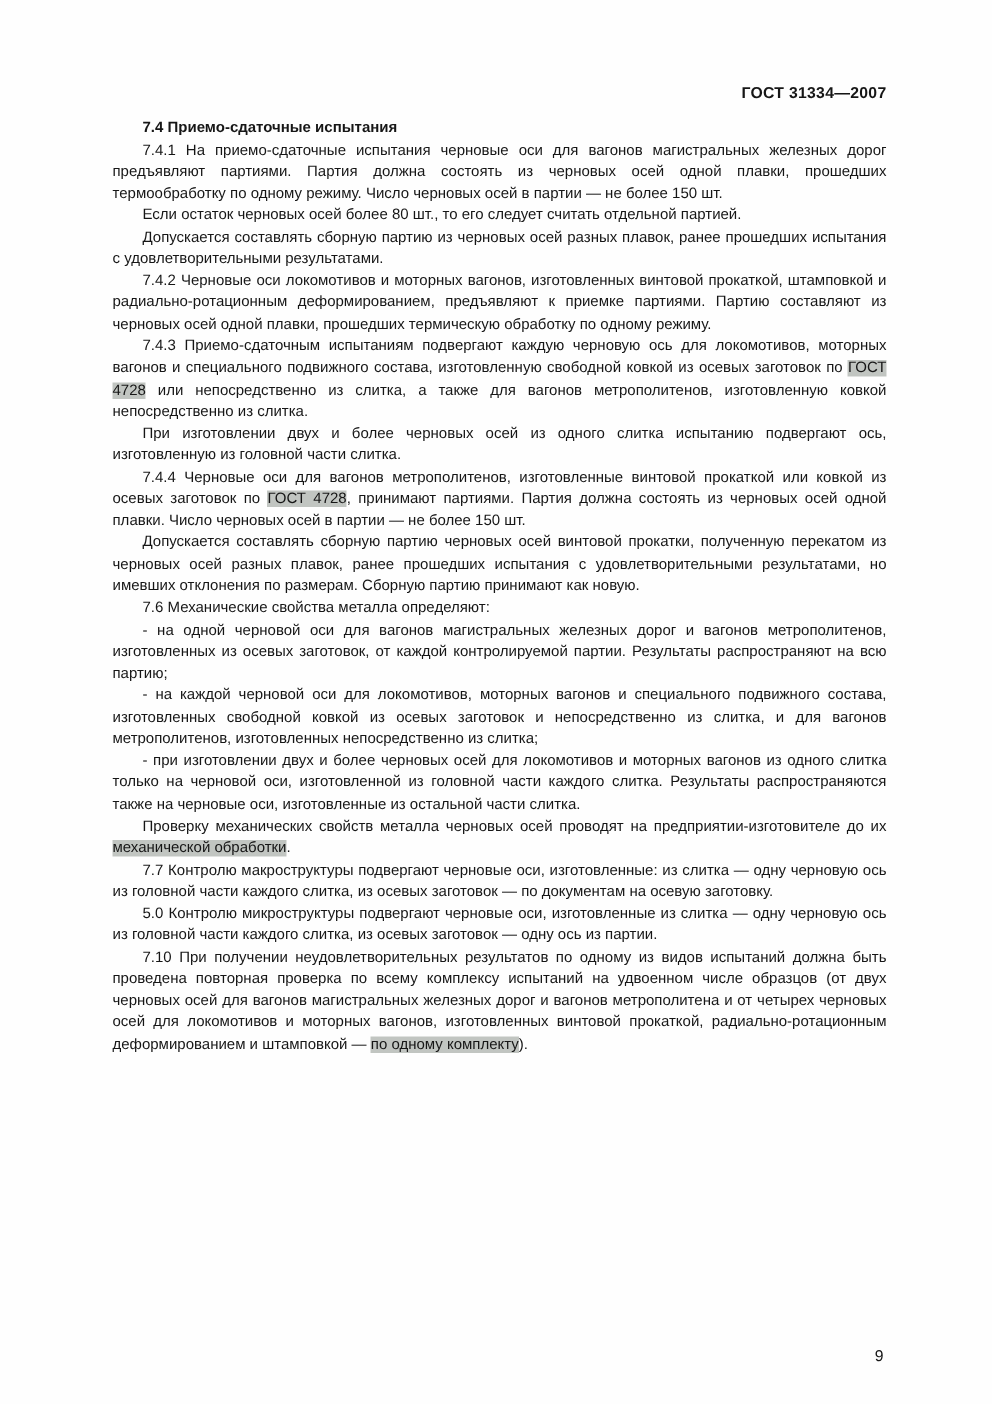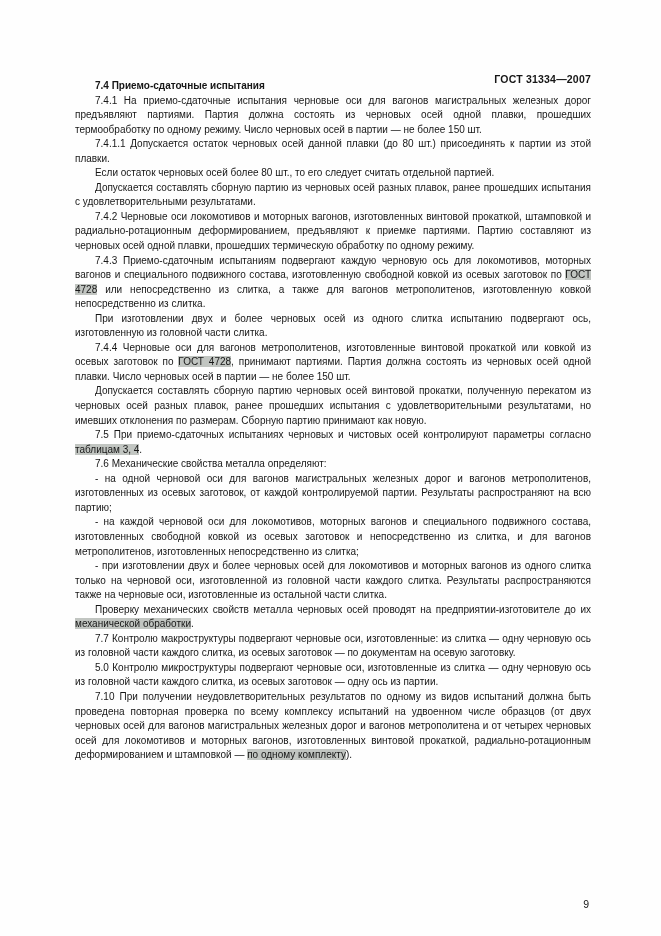--- a/index.html
+++ b/index.html
@@ -17,21 +17,20 @@
     inset: 0;
     background: #fefefe;
   }
   .doc-header {
     position: absolute;
     top: 56px;
     right: 70px;
     font-size: 10.5px;
     font-weight: 700;
     letter-spacing: 0.2px;
-    margin-top: 17px;
   }
   .doc-body {
     position: absolute;
     top: 79px;
     left: 75px;
     width: 516px;
     font-size: 10px;
     line-height: 14.55px;
     text-align: justify;
   }
@@ -54,29 +53,27 @@
 </style>
 </head>
 <body>
 
 <div class="page">
   <div class="doc-header">ГОСТ 31334—2007</div>
 
   <div class="doc-body">
       <p class="para heading"><span>7.4 Приемо-сдаточные испытания</span></p>
       <p class="para"><span>7.4.1 На приемо-сдаточные испытания черновые оси для вагонов магистральных железных дорог предъявляют партиями. Партия должна состоять из черновых осей одной плавки, прошедших термообработку по одному режиму. Число черновых осей в партии — не более 150 шт.</span></p>
-      <p class="para"><span>7.4.1.1 Допускается остаток черновых осей данной плавки (до 80 шт.) присоединять к партии из этой плавки.</span></p>
       <p class="para"><span>Если остаток черновых осей более 80 шт., то его следует считать отдельной партией.</span></p>
       <p class="para"><span>Допускается составлять сборную партию из черновых осей разных плавок, ранее прошедших испытания с удовлетворительными результатами.</span></p>
       <p class="para"><span>7.4.2 Черновые оси локомотивов и моторных вагонов, изготовленных винтовой прокаткой, штамповкой и радиально-ротационным деформированием, предъявляют к приемке партиями. Партию составляют из черновых осей одной плавки, прошедших термическую обработку по одному режиму.</span></p>
       <p class="para"><span>7.4.3 Приемо-сдаточным испытаниям подвергают каждую черновую ось для локомотивов, моторных вагонов и специального подвижного состава, изготовленную свободной ковкой из осевых заготовок по </span><span class="hl">ГОСТ 4728</span><span> или непосредственно из слитка, а также для вагонов метрополитенов, изготовленную ковкой непосредственно из слитка.</span></p>
       <p class="para"><span>При изготовлении двух и более черновых осей из одного слитка испытанию подвергают ось, изготовленную из головной части слитка.</span></p>
       <p class="para"><span>7.4.4 Черновые оси для вагонов метрополитенов, изготовленные винтовой прокаткой или ковкой из осевых заготовок по </span><span class="hl">ГОСТ 4728</span><span>, принимают партиями. Партия должна состоять из черновых осей одной плавки. Число черновых осей в партии — не более 150 шт.</span></p>
       <p class="para"><span>Допускается составлять сборную партию черновых осей винтовой прокатки, полученную перекатом из черновых осей разных плавок, ранее прошедших испытания с удовлетворительными результатами, но имевших отклонения по размерам. Сборную партию принимают как новую.</span></p>
-      <p class="para"><span>7.5 При приемо-сдаточных испытаниях черновых и чистовых осей контролируют параметры согласно </span><span class="hl">таблицам 3, 4</span><span>.</span></p>
       <p class="para"><span>7.6 Механические свойства металла определяют:</span></p>
       <p class="para"><span>- на одной черновой оси для вагонов магистральных железных дорог и вагонов метрополитенов, изготовленных из осевых заготовок, от каждой контролируемой партии. Результаты распространяют на всю партию;</span></p>
       <p class="para"><span>- на каждой черновой оси для локомотивов, моторных вагонов и специального подвижного состава, изготовленных свободной ковкой из осевых заготовок и непосредственно из слитка, и для вагонов метрополитенов, изготовленных непосредственно из слитка;</span></p>
       <p class="para"><span>- при изготовлении двух и более черновых осей для локомотивов и моторных вагонов из одного слитка только на черновой оси, изготовленной из головной части каждого слитка. Результаты распространяются также на черновые оси, изготовленные из остальной части слитка.</span></p>
       <p class="para"><span>Проверку механических свойств металла черновых осей проводят на предприятии-изготовителе до их </span><span class="hl">механической обработки</span><span>.</span></p>
       <p class="para"><span>7.7 Контролю макроструктуры подвергают черновые оси, изготовленные: из слитка — одну черновую ось из головной части каждого слитка, из осевых заготовок — по документам на осевую заготовку.</span></p>
       <p class="para"><span>5.0 Контролю микроструктуры подвергают черновые оси, изготовленные из слитка — одну черновую ось из головной части каждого слитка, из осевых заготовок — одну ось из партии.</span></p>
       <p class="para"><span>7.10 При получении неудовлетворительных результатов по одному из видов испытаний должна быть проведена повторная проверка по всему комплексу испытаний на удвоенном числе образцов (от двух черновых осей для вагонов магистральных железных дорог и вагонов метрополитена и от четырех черновых осей для локомотивов и моторных вагонов, изготовленных винтовой прокаткой, радиально-ротационным деформированием и штамповкой — </span><span class="hl">по одному комплекту</span><span>).</span></p>
     </div>
 

